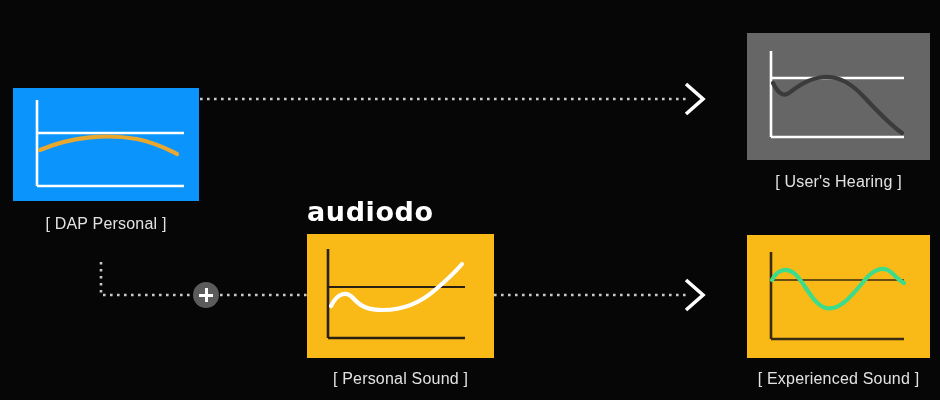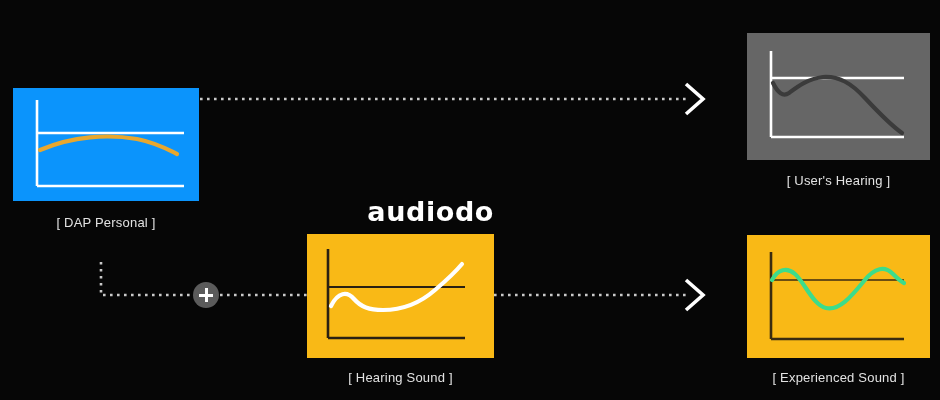--- a/index.html
+++ b/index.html
@@ -28,21 +28,21 @@
     box-sizing: border-box;
   }
   .panel-svg {
     display: block;
     width: 100%;
     height: 100%;
   }
   .caption {
     position: absolute;
     color: #e2e2e2;
-    font-size: 13px;
+    font-size: 16px;
     letter-spacing: 0.2px;
     white-space: nowrap;
     text-align: center;
     font-family: "Liberation Sans", sans-serif;
   }
   .logo {
     position: absolute;
     color: #ffffff;
     font-size: 27px;
     font-weight: 600;
@@ -112,32 +112,32 @@
 
       <line x1="24" y1="45" x2="171" y2="45" stroke="#ffffff" stroke-width="2.6"></line>
 
       <line x1="24" y1="98" x2="171" y2="98" stroke="#ffffff" stroke-width="2.6"></line>
 
       <path d="M 27 62 C 60 48, 95 46, 124 51 C 144 55, 156 62, 164 66" fill="none" stroke="#e8a72e" stroke-width="4.2" stroke-linecap="round" stroke-linejoin="round"></path>
     </svg>
   </div>
   <div class="caption" style="left:13px; top:215px; width:186px;">[ DAP Personal ]</div>
 
-  <div class="logo" style="left:307px; top:196px; width:187px; text-align:right;">audiodo</div>
+  <div class="logo" style="left:307px; top:196px; width:187px; text-align:left;">audiodo</div>
 
   <div class="panel" style="left:307px; top:234px; width:187px; height:124px;">
     <svg class="panel-svg" viewBox="0 0 187 124" preserveAspectRatio="none" xmlns="http://www.w3.org/2000/svg">
       <rect x="0" y="0" width="187" height="124" fill="#f9b916"></rect>
       <line x1="21" y1="15" x2="21" y2="104" stroke="#2a2012" stroke-width="2.6"></line>
       <line x1="21" y1="53" x2="158" y2="53" stroke="#2a2012" stroke-width="2.2"></line>
       <line x1="21" y1="104" x2="158" y2="104" stroke="#2a2012" stroke-width="2.6"></line>
       <path d="M 24 72 C 31 58, 40 57, 47 65 C 54 73, 62 76, 76 76 C 95 76, 112 70, 128 56 C 141 45, 150 36, 155 30" fill="none" stroke="#ffffff" stroke-width="4.2" stroke-linecap="round" stroke-linejoin="round"></path>
     </svg>
   </div>
-  <div class="caption" style="left:307px; top:370px; width:187px;">[ Hearing Sound ]</div>
+  <div class="caption" style="left:307px; top:370px; width:187px;">[ Personal Sound ]</div>
 
   <div class="panel" style="left:747px; top:33px; width:183px; height:127px;">
     <svg class="panel-svg" viewBox="0 0 183 127" preserveAspectRatio="none" xmlns="http://www.w3.org/2000/svg">
       <rect x="0" y="0" width="183" height="127" fill="#666666"></rect>
       <line x1="24" y1="18" x2="24" y2="104" stroke="#ffffff" stroke-width="2.6"></line>
       <line x1="24" y1="45" x2="157" y2="45" stroke="#ffffff" stroke-width="2.6"></line>
       <line x1="24" y1="104" x2="157" y2="104" stroke="#ffffff" stroke-width="2.6"></line>
       <path d="M 26 50 C 31 60, 36 64, 42 60 C 50 54, 60 46, 76 44 C 92 43, 104 50, 118 65 C 132 80, 145 93, 155 100" fill="none" stroke="#3b3b3b" stroke-width="4.2" stroke-linecap="round" stroke-linejoin="round"></path>
     </svg>
   </div>

